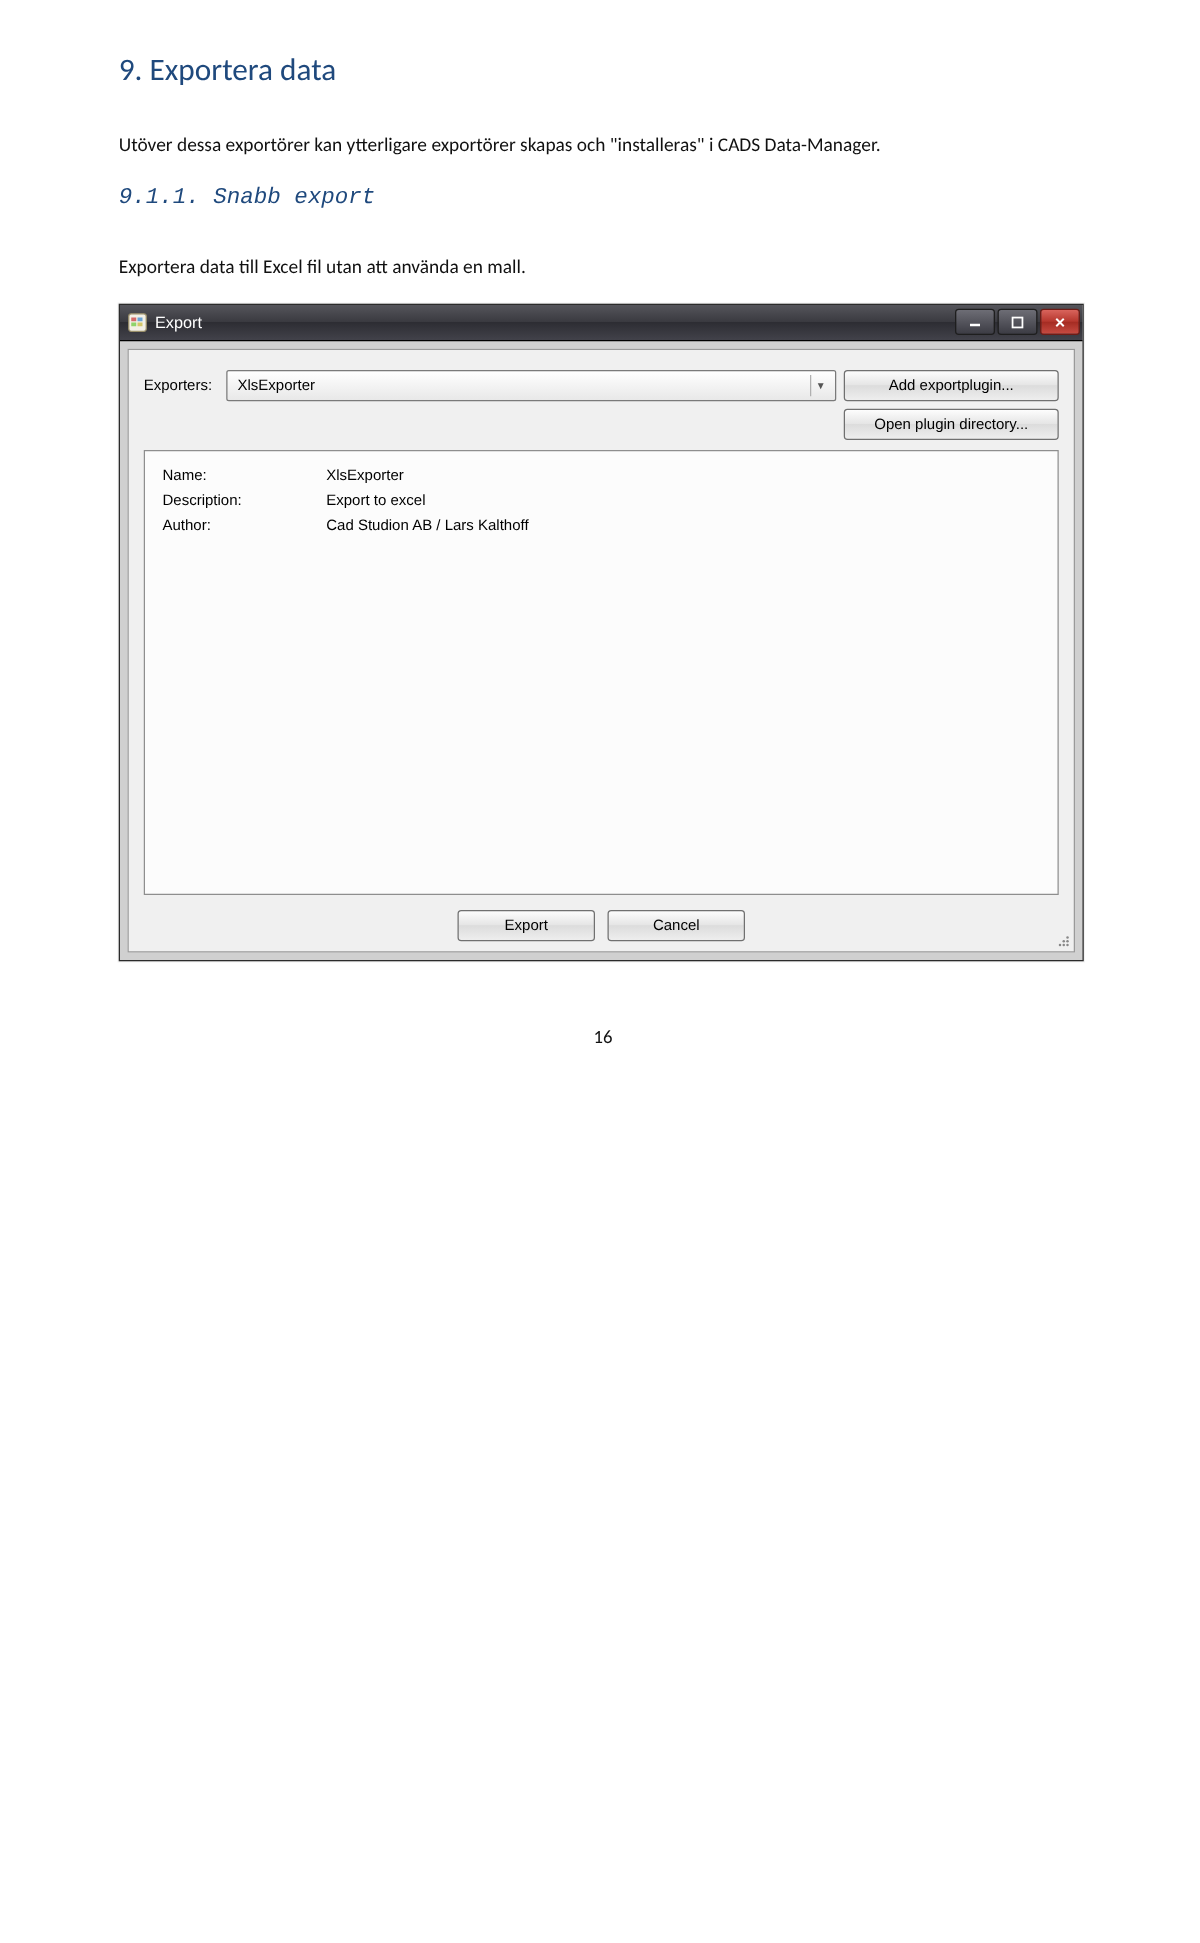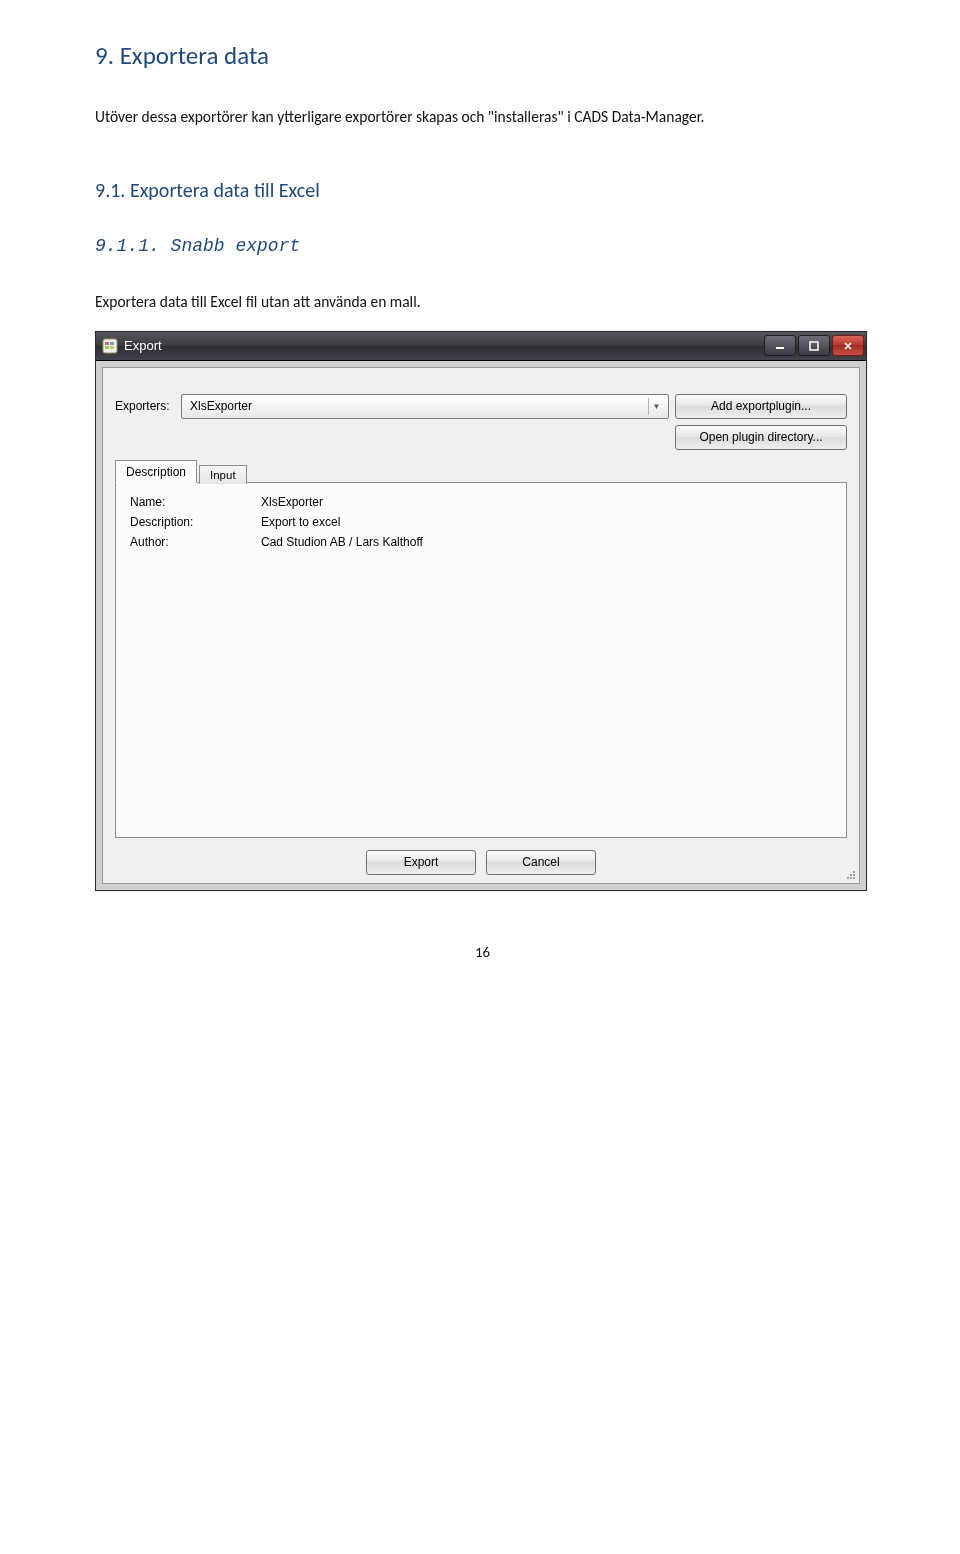--- a/index.html
+++ b/index.html
@@ -91,21 +91,21 @@
     font-size: 10px;
   }
   .winbtn.close {
     background: linear-gradient(#d9645c, #b6372e 48%, #a42b22 50%, #c74b42);
     border-color: #6e1c16;
   }
   .client {
     background: #f0f0f0;
     border: 1px solid #9a9a9a;
     margin: 6px;
-    padding: 26px 12px 6px 12px;
+    padding: 16px 12px 6px 12px;
     min-height: 450px;
     position: relative;
   }
   .toprow {
     display: flex;
     align-items: center;
     gap: 6px;
     margin-bottom: 6px;
   }
   .toprow .lbl {
@@ -232,21 +232,20 @@
 </style>
 </head>
 <body>
 
 <div class="page">
 
   <div class="h1">9.  Exportera data</div>
 
   <p class="bodytext">Utöver dessa exportörer kan ytterligare exportörer skapas och "installeras" i CADS Data-Manager.</p>
 
-  <div class="h2">9.1. Exportera data till Excel</div>
   <div class="h3">9.1.1. Snabb export</div>
 
   <p class="bodytext">Exportera data till Excel fil utan att använda en mall.</p>
 
 
   <div class="window">
     <div class="titlebar">
       <span class="appicon">
         <svg width="16" height="16" viewBox="0 0 16 16">
           <rect x="1" y="1" width="14" height="14" rx="2" fill="#f3f0e6" stroke="#9a8f6a"></rect>
@@ -284,24 +283,20 @@
           <span class="val">XlsExporter</span>
           <span class="arrow">▼</span>
         </div>
         <div class="btn">Add exportplugin...</div>
       </div>
       <div class="row2">
         <div class="btn">Open plugin directory...</div>
       </div>
 
       <div class="tabs-wrap">
-        <div class="tabstrip">
-          <div class="tab active">Description</div>
-          <div class="tab inactive">Input</div>
-        </div>
         <div class="tabpanel">
           <div class="field">
             <span class="flabel">Name:</span>
             <span>XlsExporter</span>
           </div>
           <div class="field">
             <span class="flabel">Description:</span>
             <span>Export to excel</span>
           </div>
           <div class="field">

